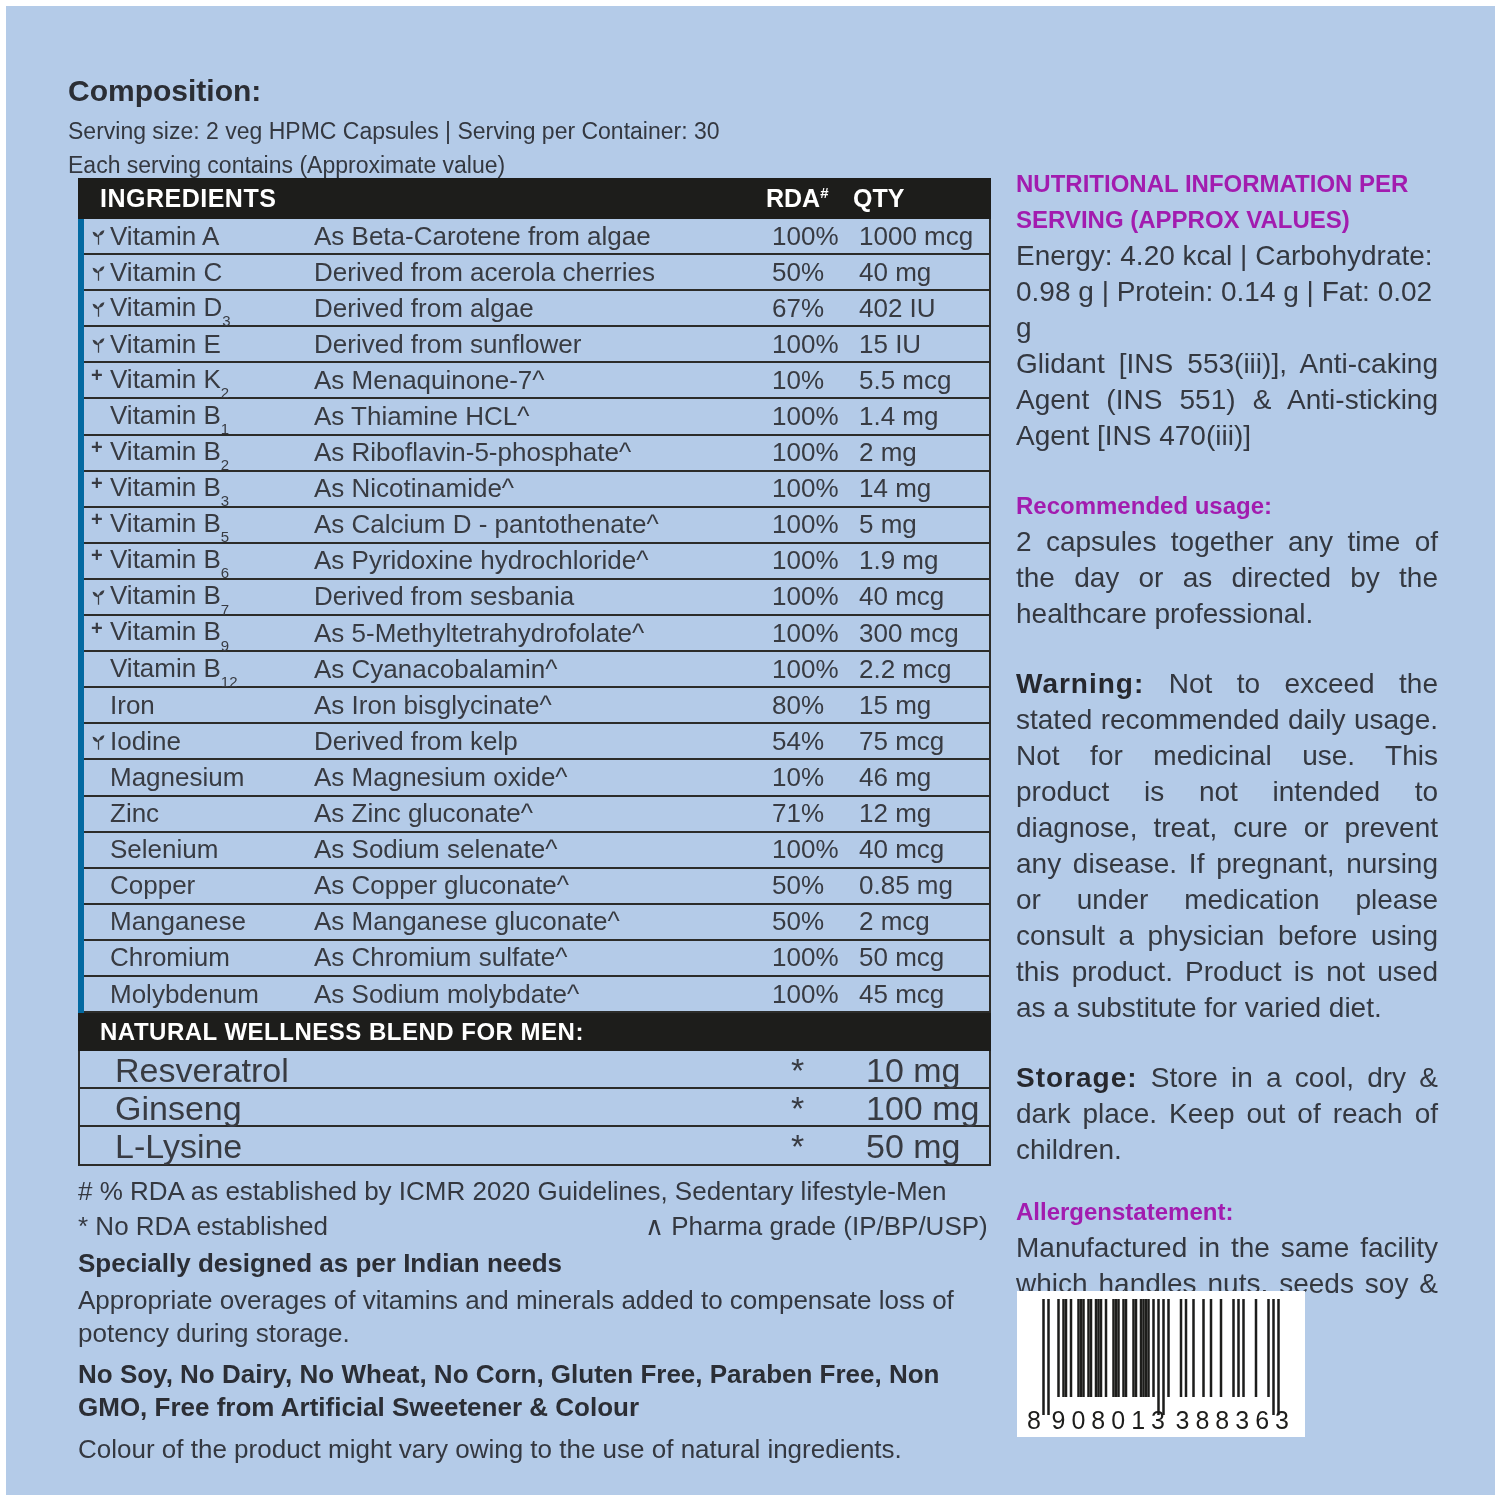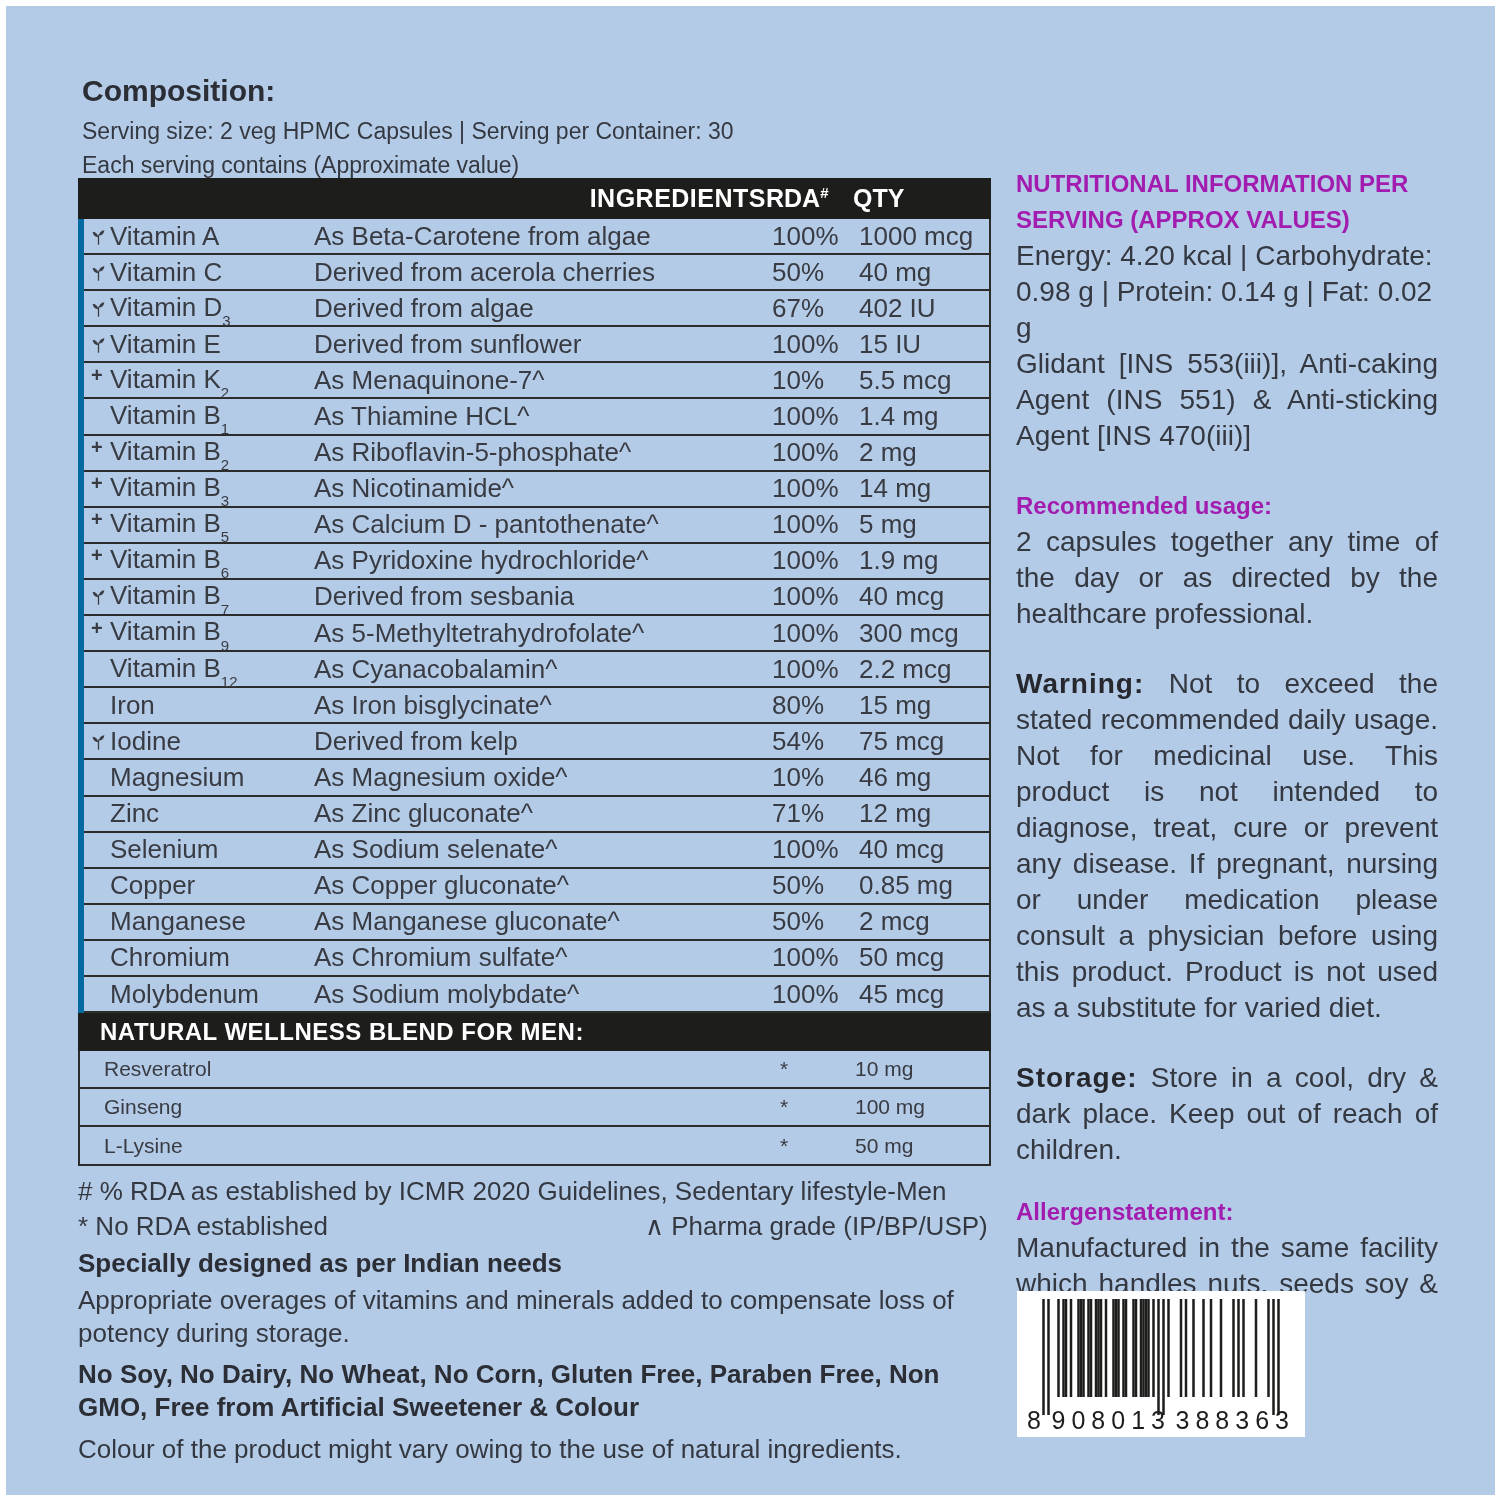--- a/index.html
+++ b/index.html
@@ -7,51 +7,51 @@
     position:relative;
     width:1501px;height:1501px;
     box-sizing:border-box;
     background:#b4cbe8;
     border:6px solid #ffffff;
     font-family:"Liberation Sans","DejaVu Sans",sans-serif;
     color:#383b42;
     overflow:hidden;
   }
   
-  .composition{position:absolute;left:76px;top:68px;width:915px;}
+  .composition{position:absolute;left:62px;top:68px;width:915px;}
   .composition h1{margin:0 0 6px 0;font-size:30px;font-weight:bold;color:#2b2e35;}
   .composition p{margin:0;font-size:23px;line-height:34px;color:#343840;}
 
   .ing-table{position:absolute;left:72px;top:172px;width:913px;}
   .bar{
     background:#1d1d1b;color:#ffffff;
     display:grid;grid-template-columns:230px 458px 87px 138px;
     align-items:center;height:41px;font-weight:bold;font-size:25px;
   }
-  .bar .h-ing{grid-column:1 / span 2;padding-left:22px;letter-spacing:.5px;text-align:right;}
+  .bar .h-ing{grid-column:1 / span 2;padding-left:22px;letter-spacing:.5px;}
   .bar .h-rda sup{font-size:15px;}
   .rows{border-left:6px solid #0369a1;border-right:2px solid #2c2c2a;}
   .row{
     display:grid;grid-template-columns:230px 458px 87px 138px;
     align-items:center;height:34.1px;
     border-bottom:2px solid #2c2c2a;
     font-size:26px;color:#383b42;
   }
   .row .c-name{display:flex;align-items:center;padding-left:7px;}
   .row .sym{width:19px;display:inline-flex;justify-content:flex-start;align-items:center;}
   .row .sym .plus{font-size:20px;position:relative;top:-5px;font-weight:bold;}
   .row sub{font-size:15px;position:relative;bottom:-4px;}
   .blend-bar{
     background:#1d1d1b;color:#ffffff;height:38px;display:flex;align-items:center;
     padding-left:22px;font-weight:bold;font-size:24px;letter-spacing:.5px;
   }
   .blend-rows{border-left:2px solid #2c2c2a;border-right:2px solid #2c2c2a;}
   .blend-row{
     display:grid;grid-template-columns:688px 87px 138px;
-    align-items:center;height:36.2px;border-bottom:2px solid #2c2c2a;font-size:21px;
+    align-items:center;height:36.2px;border-bottom:2px solid #2c2c2a;font-size:34px;padding-left:11px;
   }
   .blend-row .b-name{padding-left:24px;}
   .blend-row .b-rda{padding-left:12px;}
 
   .footnotes{position:absolute;left:72px;top:1168px;width:915px;font-size:26px;color:#343840;}
   .footnotes .fline{line-height:35px;}
   .fn-cols{display:flex;line-height:35px;}
   .fn-cols .fn-left{width:567px;}
   .designed{font-weight:bold;color:#2b2e35;margin-top:3px;line-height:33px;}
   .overages{margin-top:4px;line-height:33px;width:905px;}

